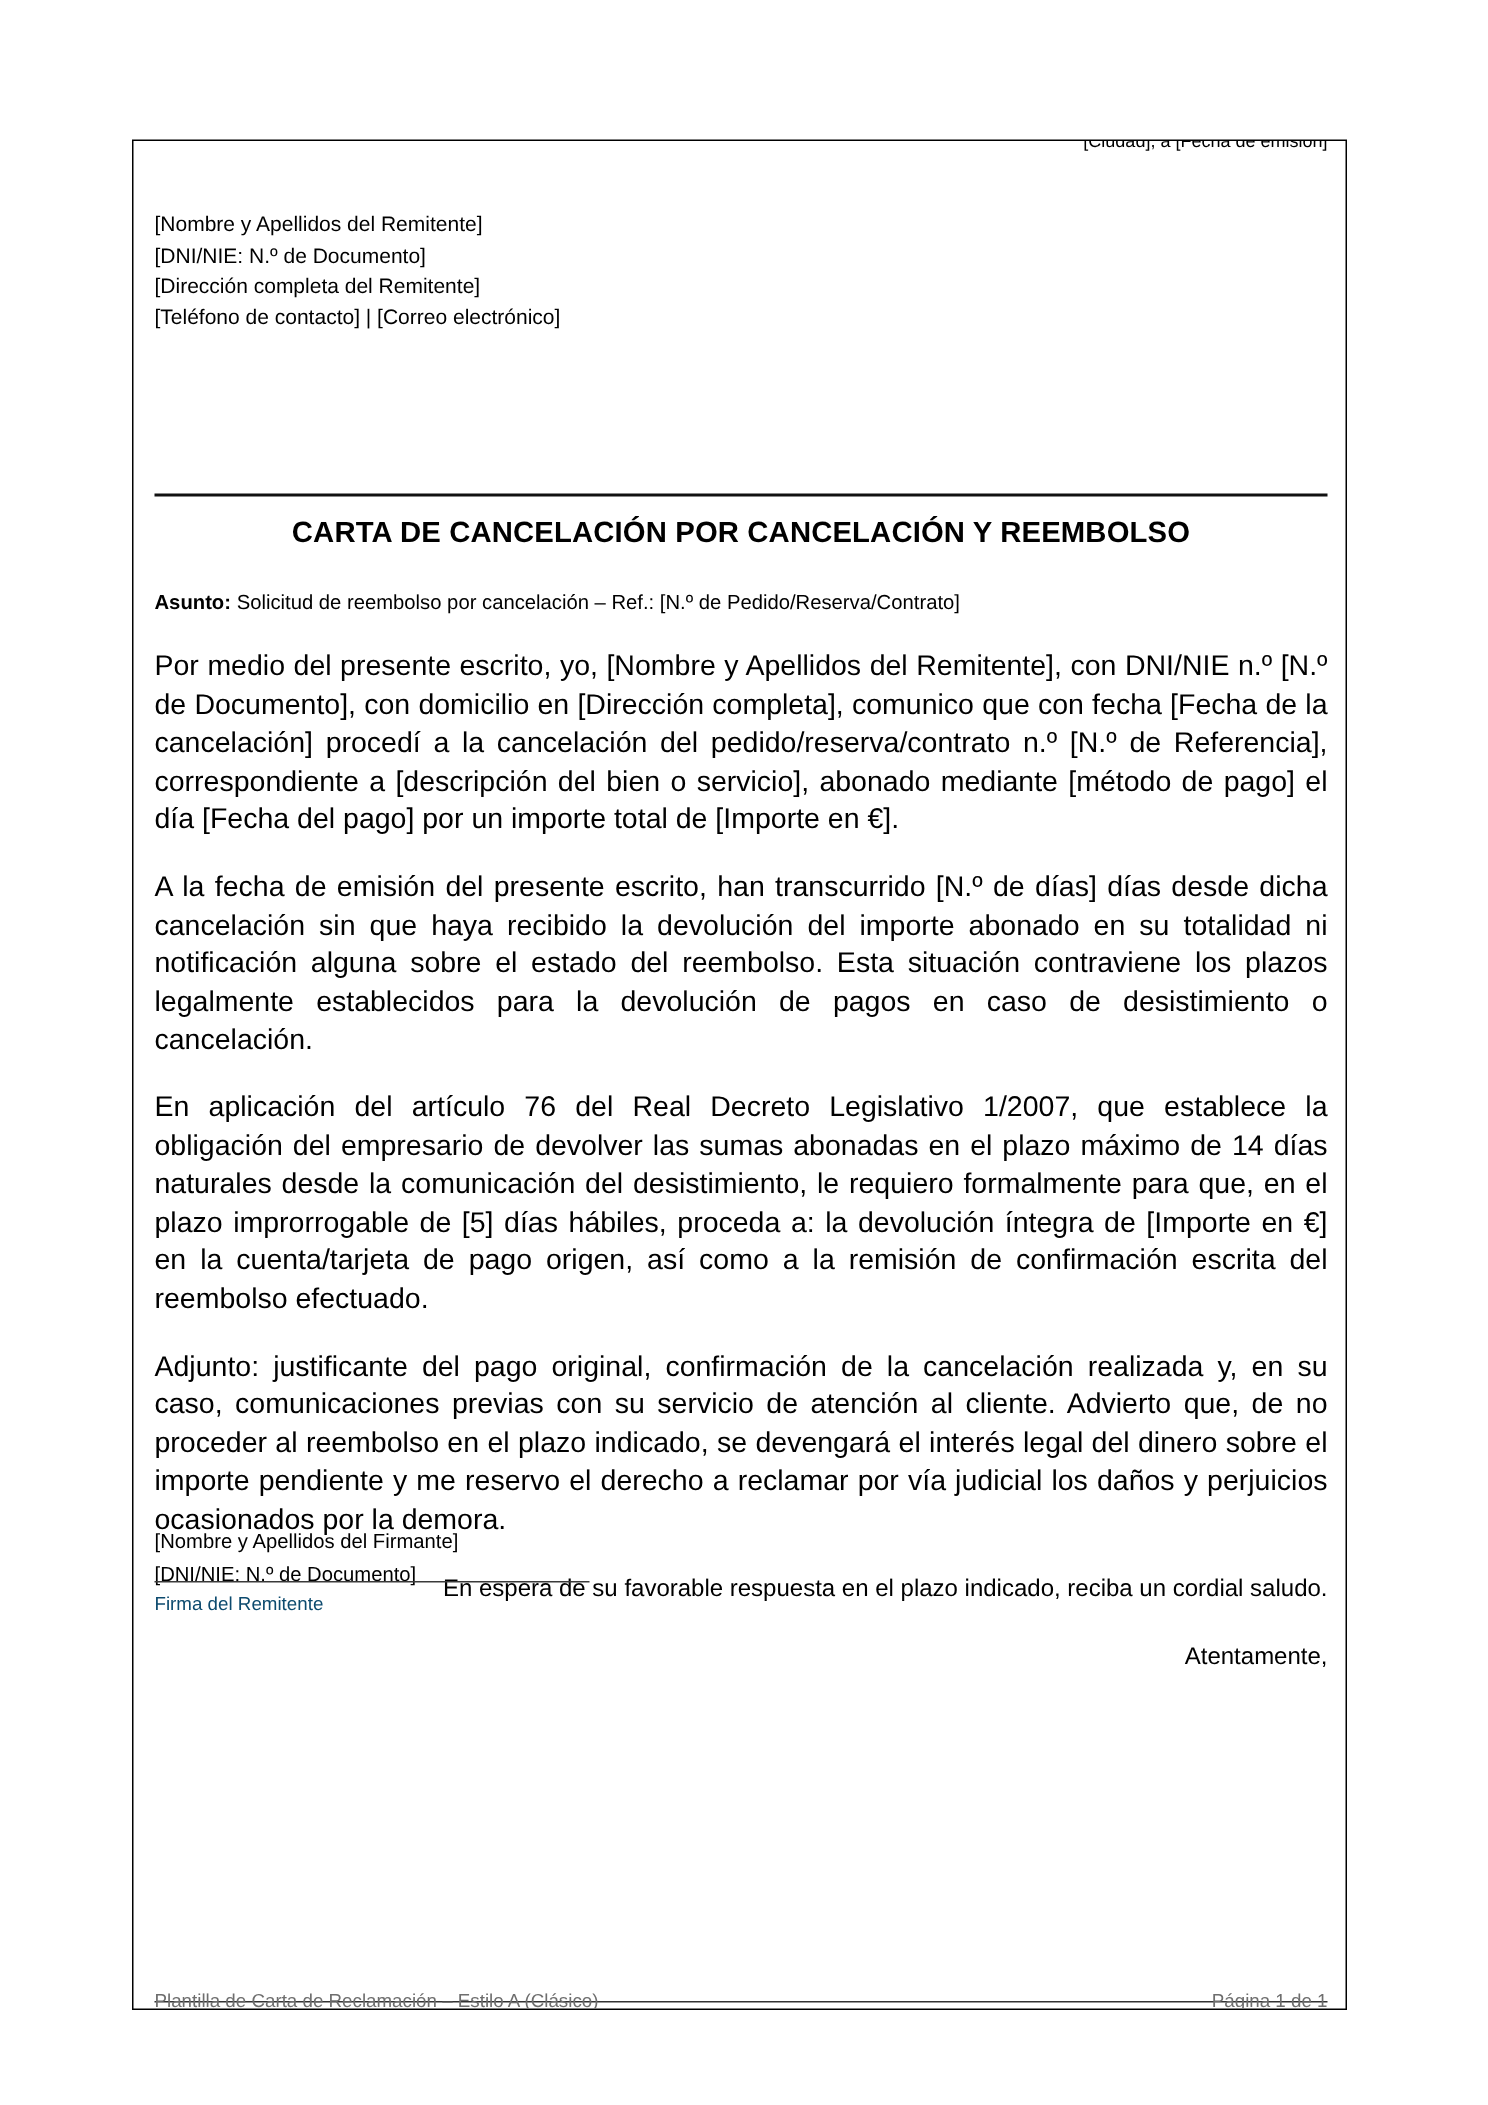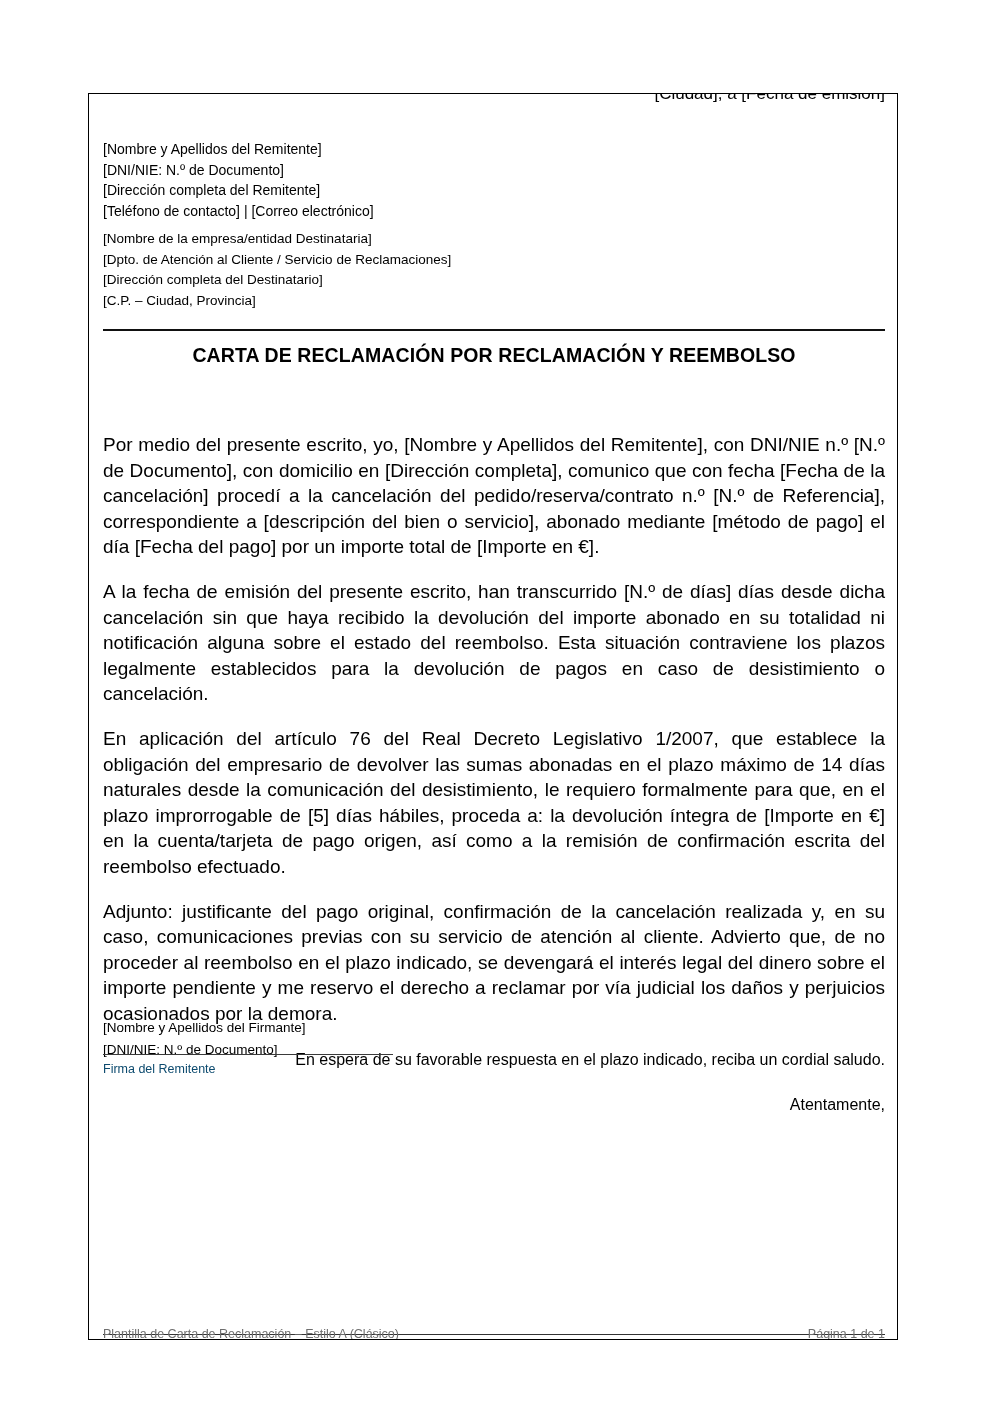--- a/index.html
+++ b/index.html
@@ -33,21 +33,21 @@
     top: 0px;
     width: 782px;
     height: 100%;
   }
 
   
   .date-line {
     position: absolute;
     right: 0px;
     top: -10px;
-    font-size: 17px;
+    font-size: 12px;
     line-height: 20px;
     text-align: left;
     white-space: nowrap;
   }
 
   
   .sender-block {
     position: absolute;
     left: 0px;
     top: 45px;
@@ -195,31 +195,28 @@
 
     <div class="date-line">[Ciudad], a [Fecha de emisión]</div>
 
     <div class="sender-block">
       <div>[Nombre y Apellidos del Remitente]</div>
       <div>[DNI/NIE: N.º de Documento]</div>
       <div>[Dirección completa del Remitente]</div>
       <div>[Teléfono de contacto]  |  [Correo electrónico]</div>
     </div>
 
-    <div class="recipient-block">
-      <div>[Nombre de la empresa/entidad Destinataria]</div>
-      <div>[Dpto. de Atención al Cliente / Servicio de Reclamaciones]</div>
-      <div>[Dirección completa del Destinatario]</div>
-      <div>[C.P. – Ciudad, Provincia]</div>
-    </div>
 
     <div class="title-rule"></div>
 
-    <div class="doc-title">CARTA DE RECLAMACIÓN POR RECLAMACIÓN Y REEMBOLSO</div>
-
+    <div class="doc-title">CARTA DE CANCELACIÓN POR CANCELACIÓN Y REEMBOLSO</div>
+
+    <div class="subject">
+      <span class="lbl">Asunto:</span><span> Solicitud de reembolso por cancelación – Ref.: [N.º de Pedido/Reserva/Contrato]</span>
+    </div>
 
     <div class="body-area">
       <p class="para">Por medio del presente escrito, yo, [Nombre y Apellidos del Remitente], con DNI/NIE n.º [N.º de Documento], con domicilio en [Dirección completa], comunico que con fecha [Fecha de la cancelación] procedí a la cancelación del pedido/reserva/contrato n.º [N.º de Referencia], correspondiente a [descripción del bien o servicio], abonado mediante [método de pago] el día [Fecha del pago] por un importe total de [Importe en €].</p>
       <p class="para">A la fecha de emisión del presente escrito, han transcurrido [N.º de días] días desde dicha cancelación sin que haya recibido la devolución del importe abonado en su totalidad ni notificación alguna sobre el estado del reembolso. Esta situación contraviene los plazos legalmente establecidos para la devolución de pagos en caso de desistimiento o cancelación.</p>
       <p class="para">En aplicación del artículo 76 del Real Decreto Legislativo 1/2007, que establece la obligación del empresario de devolver las sumas abonadas en el plazo máximo de 14 días naturales desde la comunicación del desistimiento, le requiero formalmente para que, en el plazo improrrogable de [5] días hábiles, proceda a: la devolución íntegra de [Importe en €] en la cuenta/tarjeta de pago origen, así como a la remisión de confirmación escrita del reembolso efectuado.</p>
       <p class="para last-of-body">Adjunto: justificante del pago original, confirmación de la cancelación realizada y, en su caso, comunicaciones previas con su servicio de atención al cliente. Advierto que, de no proceder al reembolso en el plazo indicado, se devengará el interés legal del dinero sobre el importe pendiente y me reservo el derecho a reclamar por vía judicial los daños y perjuicios ocasionados por la demora.</p>
       <p class="para-plain">En espera de su favorable respuesta en el plazo indicado, reciba un cordial saludo.</p>
       <p class="para-plain">Atentamente,</p>
     </div>
 

